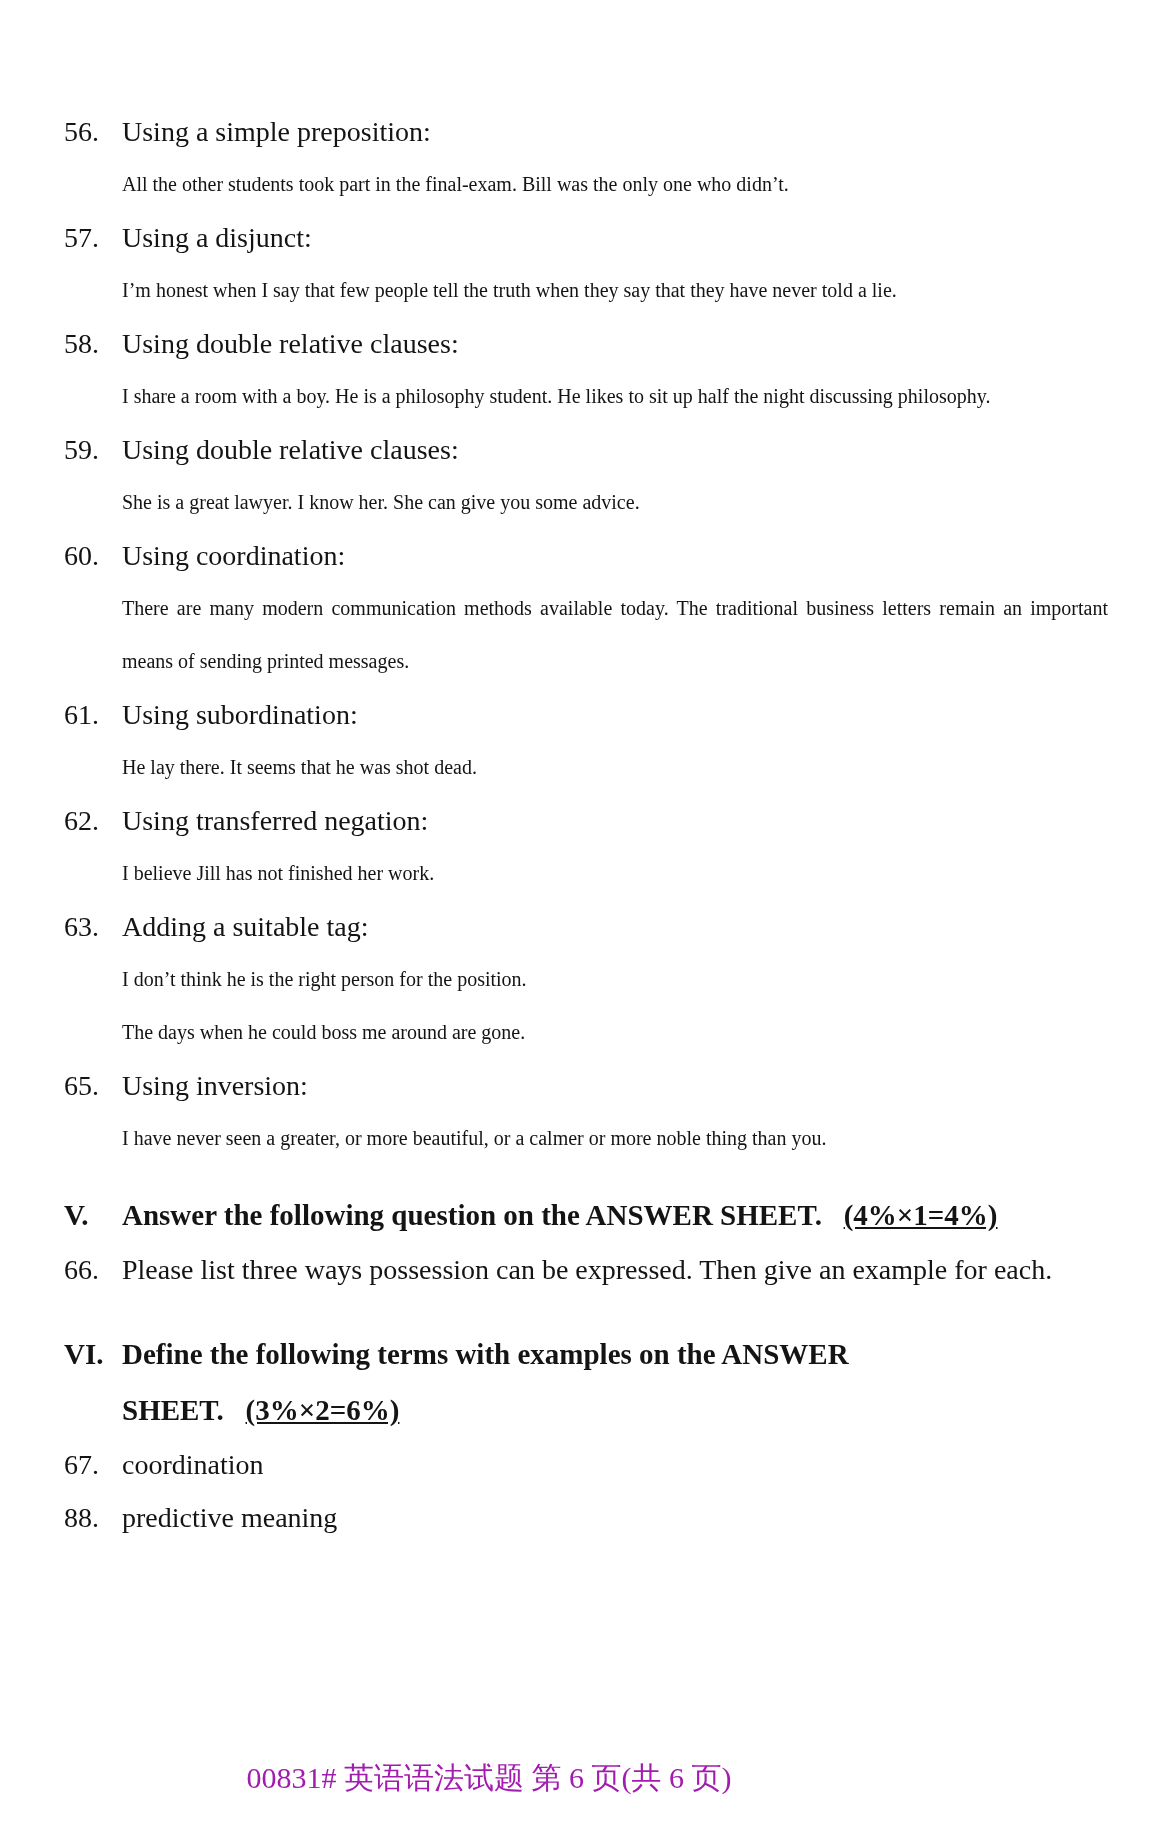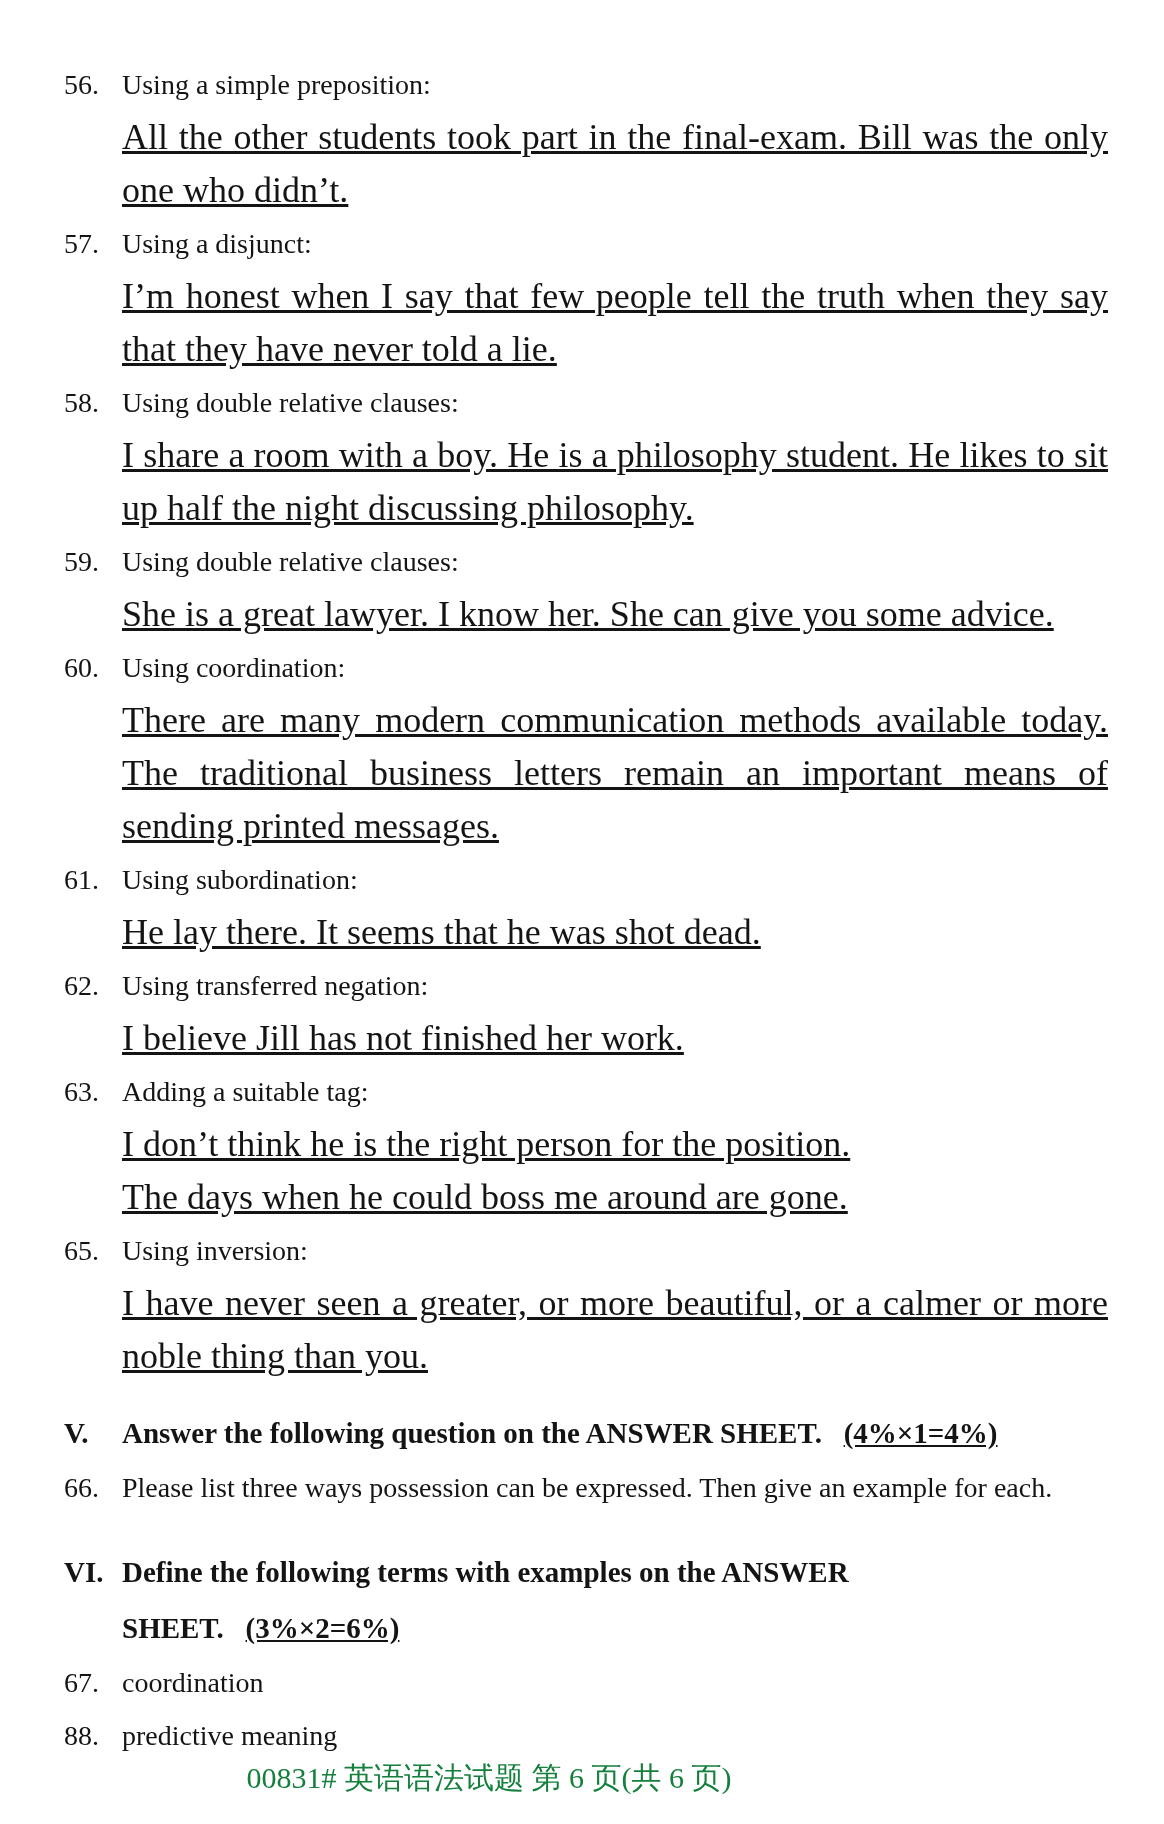--- a/index.html
+++ b/index.html
@@ -8,42 +8,41 @@
     height: 1824px;
     background: #ffffff;
     color: #141414;
     font-family: "Liberation Serif", "DejaVu Serif", serif;
     position: relative;
     overflow: hidden;
   }
   .page {
     position: absolute;
     top: 0; left: 0; right: 0; bottom: 0;
-    padding: 58px 56px 0 64px;
+    padding: 105px 56px 0 64px;
   }
   
   .item { padding-left: 58px; }
   .head { display: flex; margin-left: -58px; }
   .num {
     flex: 0 0 58px;
     width: 58px;
     font-size: 28px;
     line-height: 53px;
     white-space: nowrap;
   }
   .instr {
     font-size: 28px;
     line-height: 53px;
   }
   .sent {
     margin: 0;
-    font-size: 36px;
+    font-size: 20px;
     line-height: 53px;
     text-align: justify;
-    text-decoration: underline;
   }
   
   .section-heading { margin-top: 22px; }
   .section-heading.second { margin-top: 30px; }
   .section-heading .head { display: flex; margin-left: -58px; }
   .section-heading .numeral {
     flex: 0 0 58px;
     width: 58px;
     font-weight: bold;
     font-size: 29px;
@@ -59,21 +58,21 @@
   .short-item .sent, .short-item .instr { text-align: left; }
   
   .footer {
     position: absolute;
     top: 1758px;
     left: 0;
     right: 186px;
     text-align: center;
     font-size: 30px;
     line-height: 40px;
-    color: #15803d;
+    color: #a21caf;
   }
 </style>
 </head>
 <body>
 
 <div class="page">
 
   <div class="item">
     <div class="head">
       <span class="num">56.</span>

